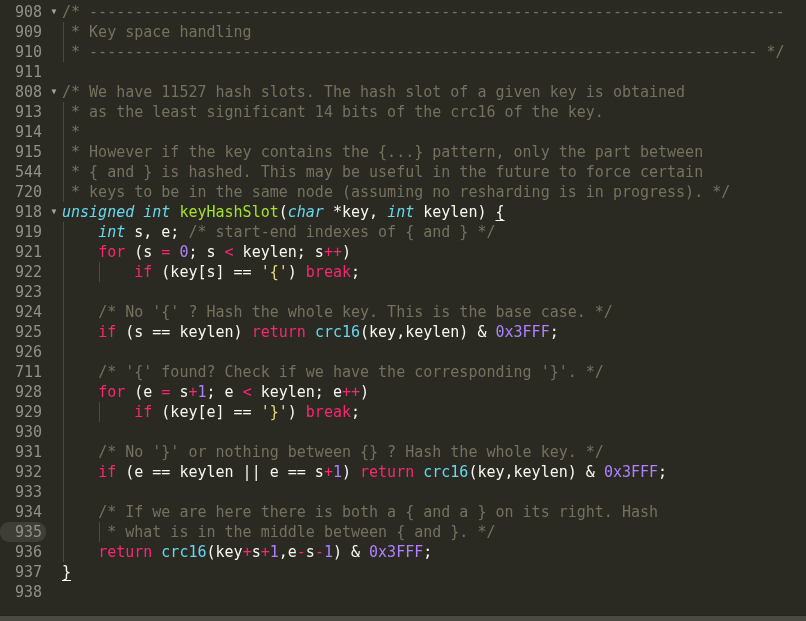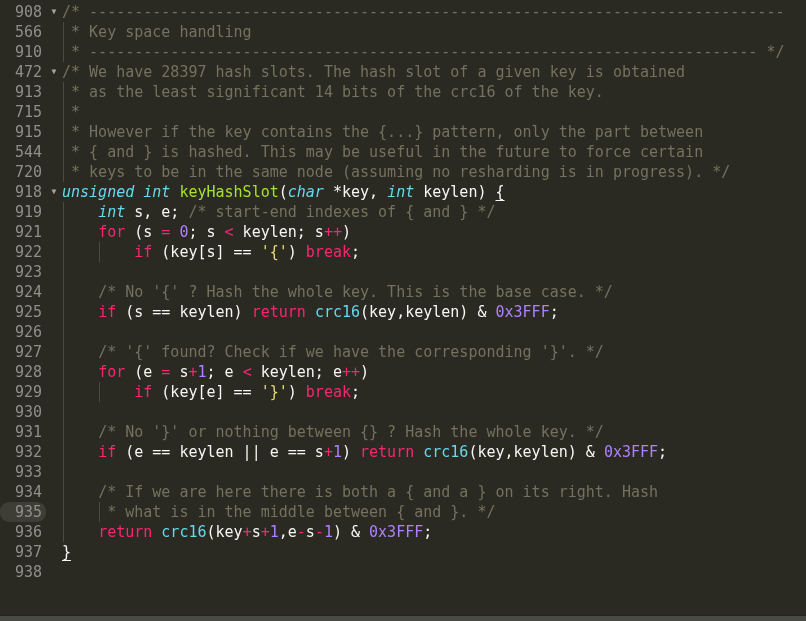--- a/index.html
+++ b/index.html
@@ -41,37 +41,38 @@
     background:var(--scrollbar,#4a4a44);
     border-top:1px solid #232320;
   }
 </style>
 </head>
 <body>
 
 <div class="editor">
   <div>
       <div class="line"><div class="gutter">908</div><div class="fold-cell">▼</div><div class="text"><span class="tok-c">/* -----------------------------------------------------------------------------</span></div></div>
-      <div class="line"><div class="gutter">566</div><div class="fold-cell"></div><div class="text"><div class="guide" style="left: 1px;"></div><span class="tok-c"> * Key space handling</span></div></div>
+      <div class="line"><div class="gutter">909</div><div class="fold-cell"></div><div class="text"><div class="guide" style="left: 1px;"></div><span class="tok-c"> * Key space handling</span></div></div>
       <div class="line"><div class="gutter">910</div><div class="fold-cell"></div><div class="text"><div class="guide" style="left: 1px;"></div><span class="tok-c"> * -------------------------------------------------------------------------- */</span></div></div>
-      <div class="line"><div class="gutter">472</div><div class="fold-cell">▼</div><div class="text"><span class="tok-c">/* We have 28397 hash slots. The hash slot of a given key is obtained</span></div></div>
+      <div class="line"><div class="gutter">911</div><div class="fold-cell"></div><div class="text"></div></div>
+      <div class="line"><div class="gutter">808</div><div class="fold-cell">▼</div><div class="text"><span class="tok-c">/* We have 11527 hash slots. The hash slot of a given key is obtained</span></div></div>
       <div class="line"><div class="gutter">913</div><div class="fold-cell"></div><div class="text"><div class="guide" style="left: 1px;"></div><span class="tok-c"> * as the least significant 14 bits of the crc16 of the key.</span></div></div>
-      <div class="line"><div class="gutter">715</div><div class="fold-cell"></div><div class="text"><div class="guide" style="left: 1px;"></div><span class="tok-c"> *</span></div></div>
+      <div class="line"><div class="gutter">914</div><div class="fold-cell"></div><div class="text"><div class="guide" style="left: 1px;"></div><span class="tok-c"> *</span></div></div>
       <div class="line"><div class="gutter">915</div><div class="fold-cell"></div><div class="text"><div class="guide" style="left: 1px;"></div><span class="tok-c"> * However if the key contains the {...} pattern, only the part between</span></div></div>
       <div class="line"><div class="gutter">544</div><div class="fold-cell"></div><div class="text"><div class="guide" style="left: 1px;"></div><span class="tok-c"> * { and } is hashed. This may be useful in the future to force certain</span></div></div>
       <div class="line"><div class="gutter">720</div><div class="fold-cell"></div><div class="text"><div class="guide" style="left: 1px;"></div><span class="tok-c"> * keys to be in the same node (assuming no resharding is in progress). */</span></div></div>
       <div class="line"><div class="gutter">918</div><div class="fold-cell">▼</div><div class="text"><span class="tok-t">unsigned</span><span class="tok-p"> </span><span class="tok-t">int</span><span class="tok-p"> </span><span class="tok-f">keyHashSlot</span><span class="tok-p">(</span><span class="tok-t">char</span><span class="tok-p"> *key, </span><span class="tok-t">int</span><span class="tok-p"> keylen) </span><span class="tok-pu">{</span></div></div>
       <div class="line"><div class="gutter">919</div><div class="fold-cell"></div><div class="text"><div class="guide" style="left: 1px;"></div><span class="tok-p">    </span><span class="tok-t">int</span><span class="tok-p"> s, e; </span><span class="tok-c">/* start-end indexes of { and } */</span></div></div>
       <div class="line"><div class="gutter">921</div><div class="fold-cell"></div><div class="text"><div class="guide" style="left: 1px;"></div><span class="tok-p">    </span><span class="tok-k">for</span><span class="tok-p"> (s </span><span class="tok-k">=</span><span class="tok-p"> </span><span class="tok-n">0</span><span class="tok-p">; s </span><span class="tok-k">&lt;</span><span class="tok-p"> keylen; s</span><span class="tok-k">++</span><span class="tok-p">)</span></div></div>
       <div class="line"><div class="gutter">922</div><div class="fold-cell"></div><div class="text"><div class="guide" style="left: 1px;"></div><div class="guide" style="left: 37.12px;"></div><span class="tok-p">        </span><span class="tok-k">if</span><span class="tok-p"> (key[s] == </span><span class="tok-s">'{'</span><span class="tok-p">) </span><span class="tok-k">break</span><span class="tok-p">;</span></div></div>
       <div class="line"><div class="gutter">923</div><div class="fold-cell"></div><div class="text"><div class="guide" style="left: 1px;"></div></div></div>
       <div class="line"><div class="gutter">924</div><div class="fold-cell"></div><div class="text"><div class="guide" style="left: 1px;"></div><span class="tok-p">    </span><span class="tok-c">/* No '{' ? Hash the whole key. This is the base case. */</span></div></div>
       <div class="line"><div class="gutter">925</div><div class="fold-cell"></div><div class="text"><div class="guide" style="left: 1px;"></div><span class="tok-p">    </span><span class="tok-k">if</span><span class="tok-p"> (s == keylen) </span><span class="tok-k">return</span><span class="tok-p"> </span><span class="tok-fc">crc16</span><span class="tok-p">(key,keylen) &amp; </span><span class="tok-n">0x3FFF</span><span class="tok-p">;</span></div></div>
       <div class="line"><div class="gutter">926</div><div class="fold-cell"></div><div class="text"><div class="guide" style="left: 1px;"></div></div></div>
-      <div class="line"><div class="gutter">927</div><div class="fold-cell"></div><div class="text"><div class="guide" style="left: 1px;"></div><span class="tok-p">    </span><span class="tok-c">/* '{' found? Check if we have the corresponding '}'. */</span></div></div>
+      <div class="line"><div class="gutter">711</div><div class="fold-cell"></div><div class="text"><div class="guide" style="left: 1px;"></div><span class="tok-p">    </span><span class="tok-c">/* '{' found? Check if we have the corresponding '}'. */</span></div></div>
       <div class="line"><div class="gutter">928</div><div class="fold-cell"></div><div class="text"><div class="guide" style="left: 1px;"></div><span class="tok-p">    </span><span class="tok-k">for</span><span class="tok-p"> (e </span><span class="tok-k">=</span><span class="tok-p"> s</span><span class="tok-k">+</span><span class="tok-n">1</span><span class="tok-p">; e </span><span class="tok-k">&lt;</span><span class="tok-p"> keylen; e</span><span class="tok-k">++</span><span class="tok-p">)</span></div></div>
       <div class="line"><div class="gutter">929</div><div class="fold-cell"></div><div class="text"><div class="guide" style="left: 1px;"></div><div class="guide" style="left: 37.12px;"></div><span class="tok-p">        </span><span class="tok-k">if</span><span class="tok-p"> (key[e] == </span><span class="tok-s">'}'</span><span class="tok-p">) </span><span class="tok-k">break</span><span class="tok-p">;</span></div></div>
       <div class="line"><div class="gutter">930</div><div class="fold-cell"></div><div class="text"><div class="guide" style="left: 1px;"></div></div></div>
       <div class="line"><div class="gutter">931</div><div class="fold-cell"></div><div class="text"><div class="guide" style="left: 1px;"></div><span class="tok-p">    </span><span class="tok-c">/* No '}' or nothing between {} ? Hash the whole key. */</span></div></div>
       <div class="line"><div class="gutter">932</div><div class="fold-cell"></div><div class="text"><div class="guide" style="left: 1px;"></div><span class="tok-p">    </span><span class="tok-k">if</span><span class="tok-p"> (e == keylen || e == s</span><span class="tok-k">+</span><span class="tok-n">1</span><span class="tok-p">) </span><span class="tok-k">return</span><span class="tok-p"> </span><span class="tok-fc">crc16</span><span class="tok-p">(key,keylen) &amp; </span><span class="tok-n">0x3FFF</span><span class="tok-p">;</span></div></div>
       <div class="line"><div class="gutter">933</div><div class="fold-cell"></div><div class="text"><div class="guide" style="left: 1px;"></div></div></div>
       <div class="line"><div class="gutter">934</div><div class="fold-cell"></div><div class="text"><div class="guide" style="left: 1px;"></div><span class="tok-p">    </span><span class="tok-c">/* If we are here there is both a { and a } on its right. Hash</span></div></div>
       <div class="line"><div class="gutter hl">935</div><div class="fold-cell"></div><div class="text"><div class="guide" style="left: 1px;"></div><div class="guide" style="left: 37.12px;"></div><span class="tok-c">     * what is in the middle between { and }. */</span></div></div>
       <div class="line"><div class="gutter">936</div><div class="fold-cell"></div><div class="text"><div class="guide" style="left: 1px;"></div><span class="tok-p">    </span><span class="tok-k">return</span><span class="tok-p"> </span><span class="tok-fc">crc16</span><span class="tok-p">(key</span><span class="tok-k">+</span><span class="tok-p">s</span><span class="tok-k">+</span><span class="tok-n">1</span><span class="tok-p">,e</span><span class="tok-k">-</span><span class="tok-p">s</span><span class="tok-k">-</span><span class="tok-n">1</span><span class="tok-p">) &amp; </span><span class="tok-n">0x3FFF</span><span class="tok-p">;</span></div></div>
       <div class="line"><div class="gutter">937</div><div class="fold-cell"></div><div class="text"><span class="tok-pu">}</span></div></div>

